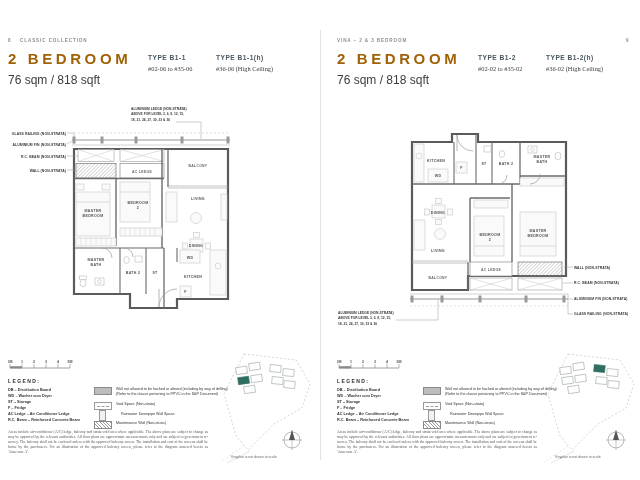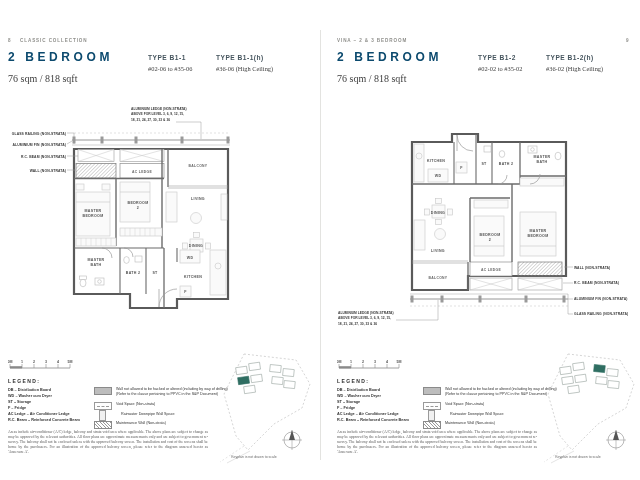--- a/index.html
+++ b/index.html
@@ -4,22 +4,22 @@
 <style>
   html,body{margin:0;padding:0;}
   body{width:640px;height:480px;background:#fdfdfc;font-family:"Liberation Sans",sans-serif;color:#2b2b2b;overflow:hidden;}
   .spread{position:relative;width:640px;height:480px;background:#ffffff;}
   .divider{position:absolute;left:320px;top:30px;width:1px;height:430px;background:#e3e3e0;}
   .page{position:absolute;top:0;width:320px;height:480px;}
   .page.pl{left:0;} .page.pr{left:320px;}
   .abs{position:absolute;}
   .running-head{font-size:4.6px;letter-spacing:0.9px;color:#8f8f8b;font-weight:bold;}
   .pagenum{font-size:4.6px;color:#8f8f8b;font-weight:bold;}
-  .title{font-size:12px;font-weight:bold;letter-spacing:3.6px;color:#0c4a6e;}
-  .area{font-size:10px;font-family:Liberation Serif, serif;color:#3c3c3c;}
+  .title{font-size:15px;font-weight:bold;letter-spacing:3.6px;color:#a16207;}
+  .area{font-size:12px;font-family:Liberation Sans, sans-serif;color:#3c3c3c;}
   .type-name{font-size:6.6px;font-weight:bold;letter-spacing:0.5px;color:#46555e;}
   .type-units{margin-top:4px;font-size:6.4px;font-family:"Liberation Serif",serif;color:#3d3d3d;}
   .legend-head{font-size:5px;font-weight:bold;letter-spacing:1.4px;color:#2e2e2e;}
   .abbr{font-size:3.8px;line-height:5.9px;color:#333;font-weight:bold;}
   .symrow{position:absolute;display:flex;align-items:flex-start;}
   .symtext{font-size:3.7px;line-height:4.6px;color:#333;width:118px;}
   .sw{flex:0 0 auto;margin-right:4px;}
   .sw-solid{width:16px;height:6px;background:#bdbdbd;border:0.5px solid #8a8a8a;}
   .sw-void{width:16px;height:6px;border:0.5px solid #9a9a9a;position:relative;background:#fff;}
   .sw-void::after{content:"";position:absolute;left:2px;right:2px;top:2.5px;border-top:0.8px dashed #9a9a9a;}

